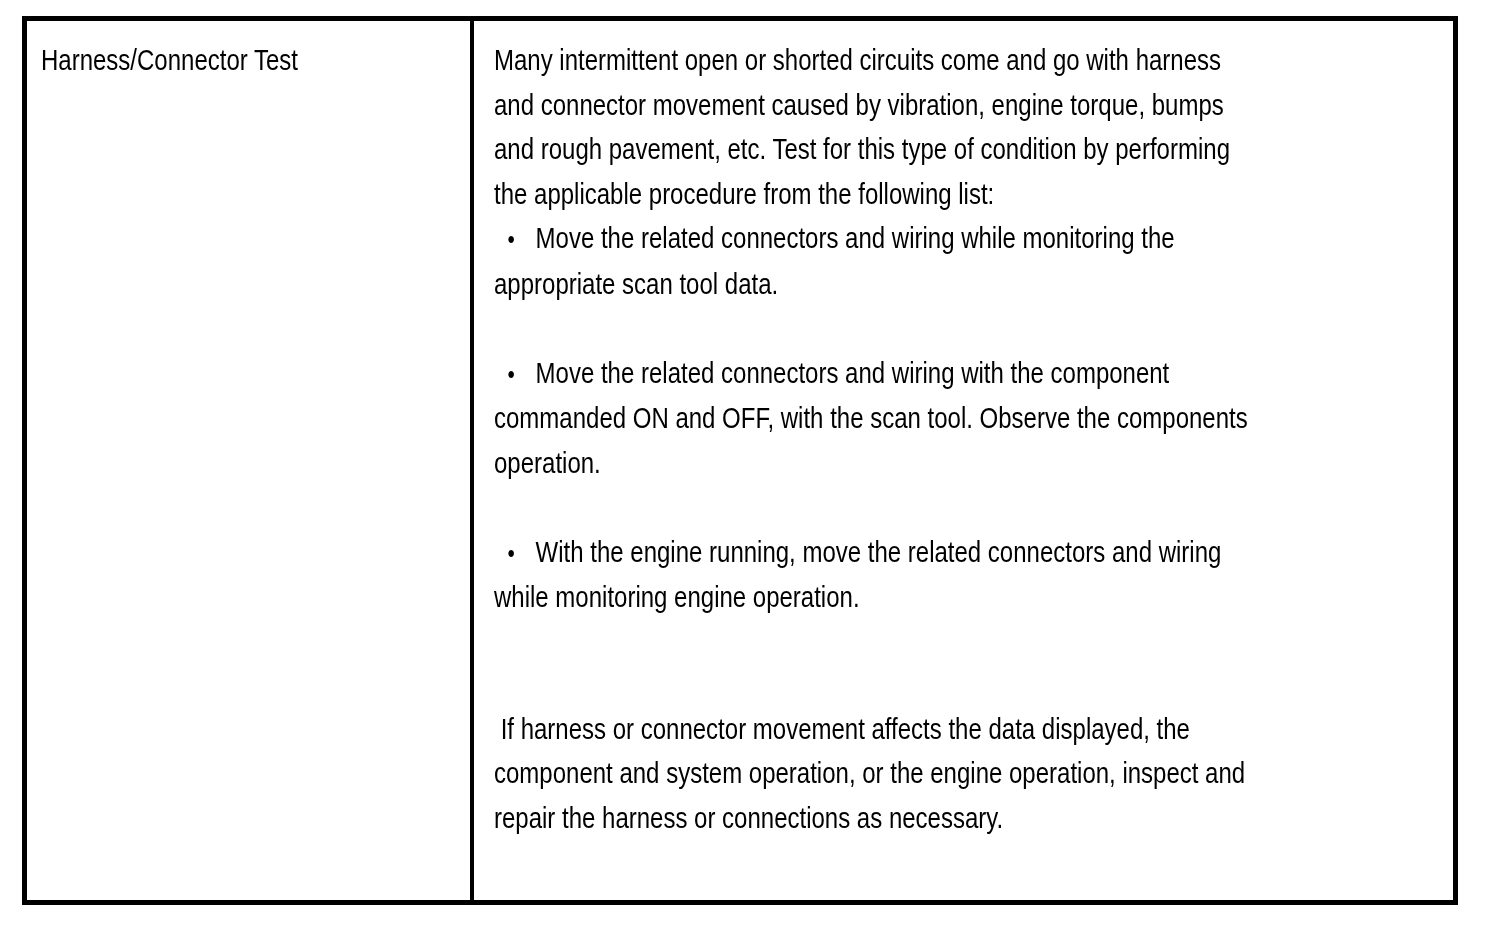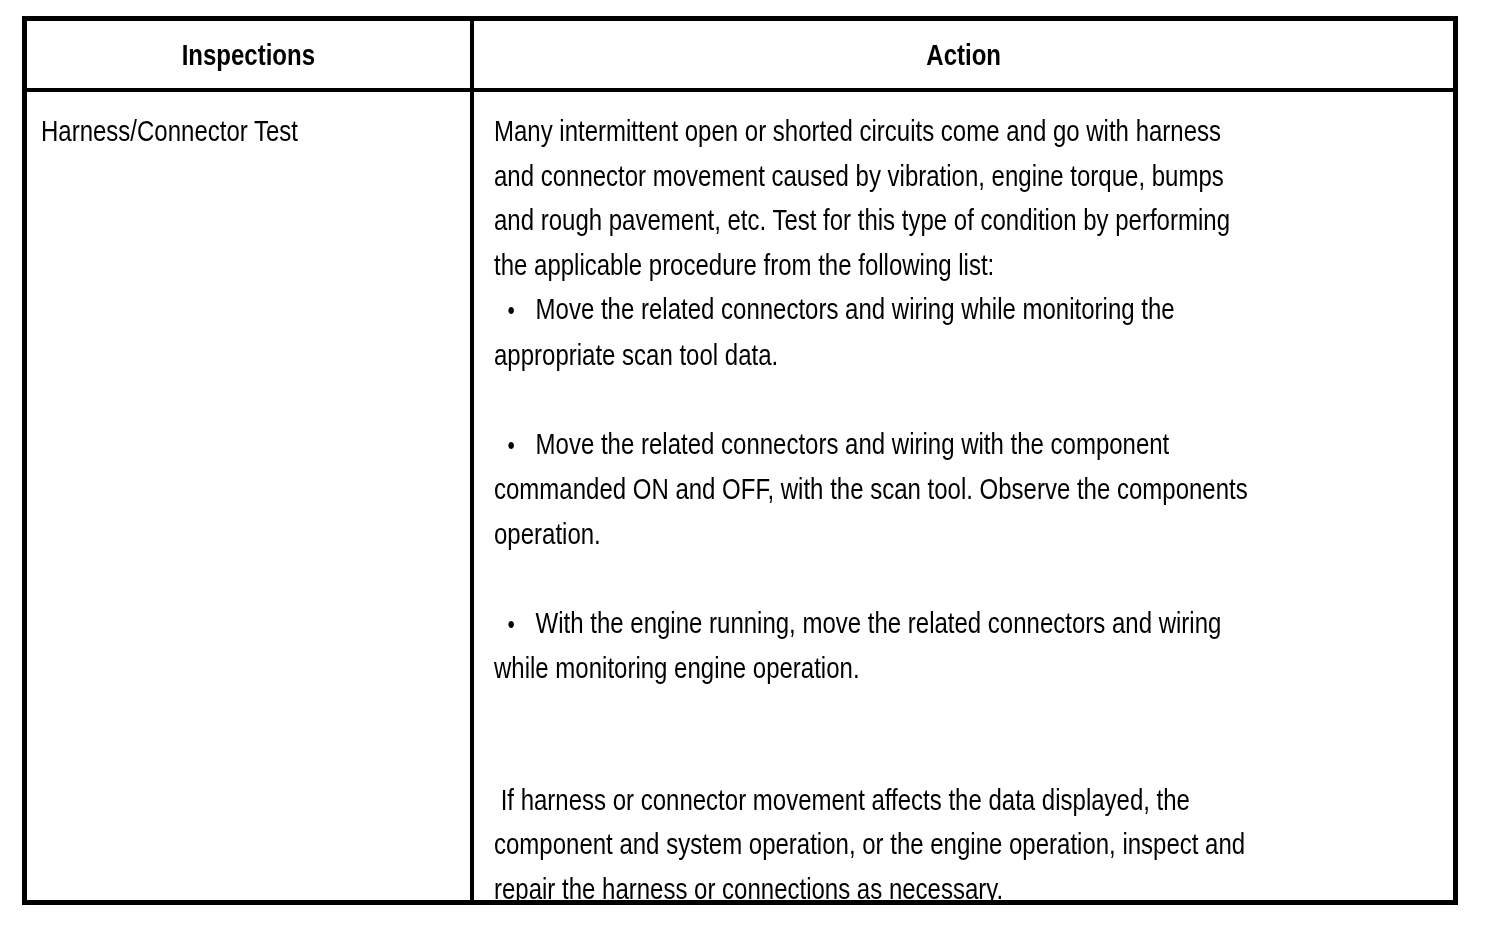--- a/index.html
+++ b/index.html
@@ -80,28 +80,20 @@
     display: inline-block;
     margin-left: 17px;
     width: 35px;
     font-size: 26px;
   }
 </style>
 </head>
 <body>
 
 <div class="doc-table">
-  <div class="header-row">
-    <div class="cell-left header-cell">
-      <span class="header-text">Inspections</span>
-    </div>
-    <div class="cell-right header-cell">
-      <span class="header-text">Action</span>
-    </div>
-  </div>
   <div class="body-row">
     <div class="cell-left inspection-pad">
       <div class="line">Harness/Connector Test</div>
     </div>
     <div class="cell-right action-pad" id="action-cell">
         <div class="line">Many intermittent open or shorted circuits come and go with harness</div>
         <div class="line">and connector movement caused by vibration, engine torque, bumps</div>
         <div class="line">and rough pavement, etc. Test for this type of condition by performing</div>
         <div class="line">the applicable procedure from the following list:</div>
         <div class="line"><span class="bullet">•</span>Move the related connectors and wiring while monitoring the</div>

